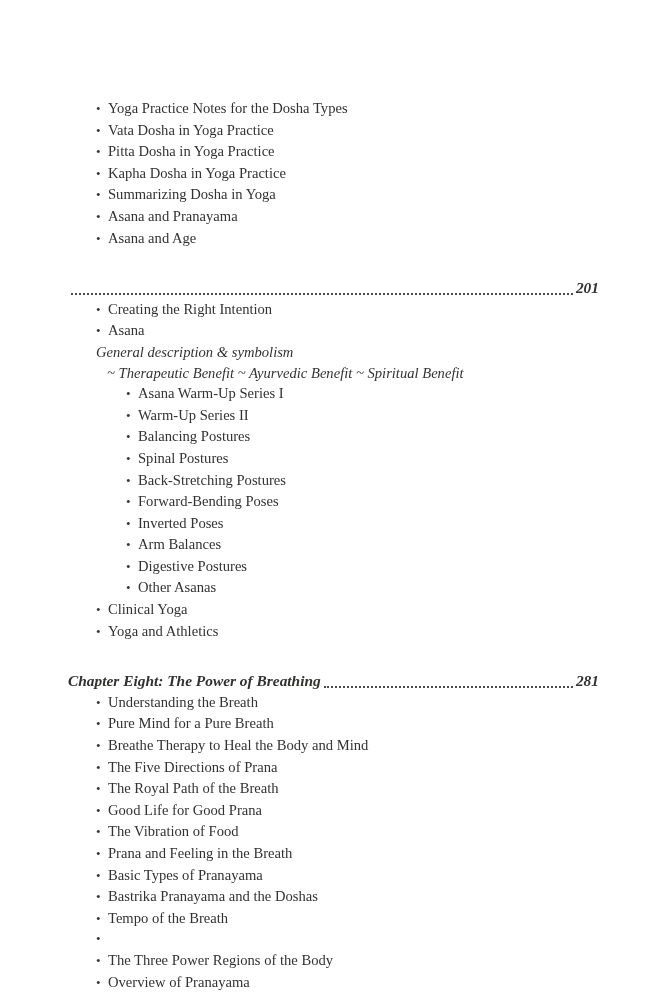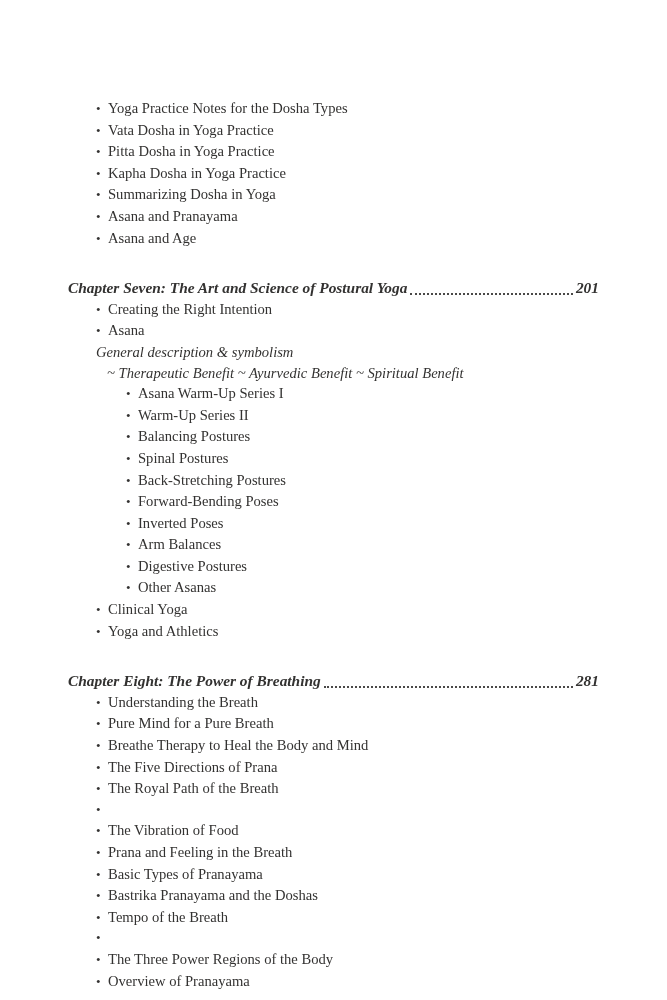--- a/index.html
+++ b/index.html
@@ -95,21 +95,20 @@
           <span class="entry-text">Asana and Pranayama</span>
         </div>
         <div class="entry bullet1">
           <span class="bullet">•</span>
           <span class="entry-text">Asana and Age</span>
         </div>
       </div>
     <div id="chapters">
         <div class="chapter">
           <div class="chapter-heading">
-            <span class="chapter-title">Chapter Seven: The Art and Science of Postural Yoga</span>
             <span class="leader"></span>
             <span class="page-num">201</span>
           </div>
           <div class="chapter-entries">
             <div class="entry bullet1">
               <span class="bullet">•</span>
               <span class="entry-text">Creating the Right Intention</span>
             </div>
             <div class="entry bullet1">
               <span class="bullet">•</span>
@@ -193,20 +192,21 @@
             <div class="entry bullet1">
               <span class="bullet">•</span>
               <span class="entry-text">The Five Directions of Prana</span>
             </div>
             <div class="entry bullet1">
               <span class="bullet">•</span>
               <span class="entry-text">The Royal Path of the Breath</span>
             </div>
             <div class="entry bullet1">
               <span class="bullet">•</span>
+              <span class="entry-text">Good Life for Good Prana</span>
             </div>
             <div class="entry bullet1">
               <span class="bullet">•</span>
               <span class="entry-text">The Vibration of Food</span>
             </div>
             <div class="entry bullet1">
               <span class="bullet">•</span>
               <span class="entry-text">Prana and Feeling in the Breath</span>
             </div>
             <div class="entry bullet1">

